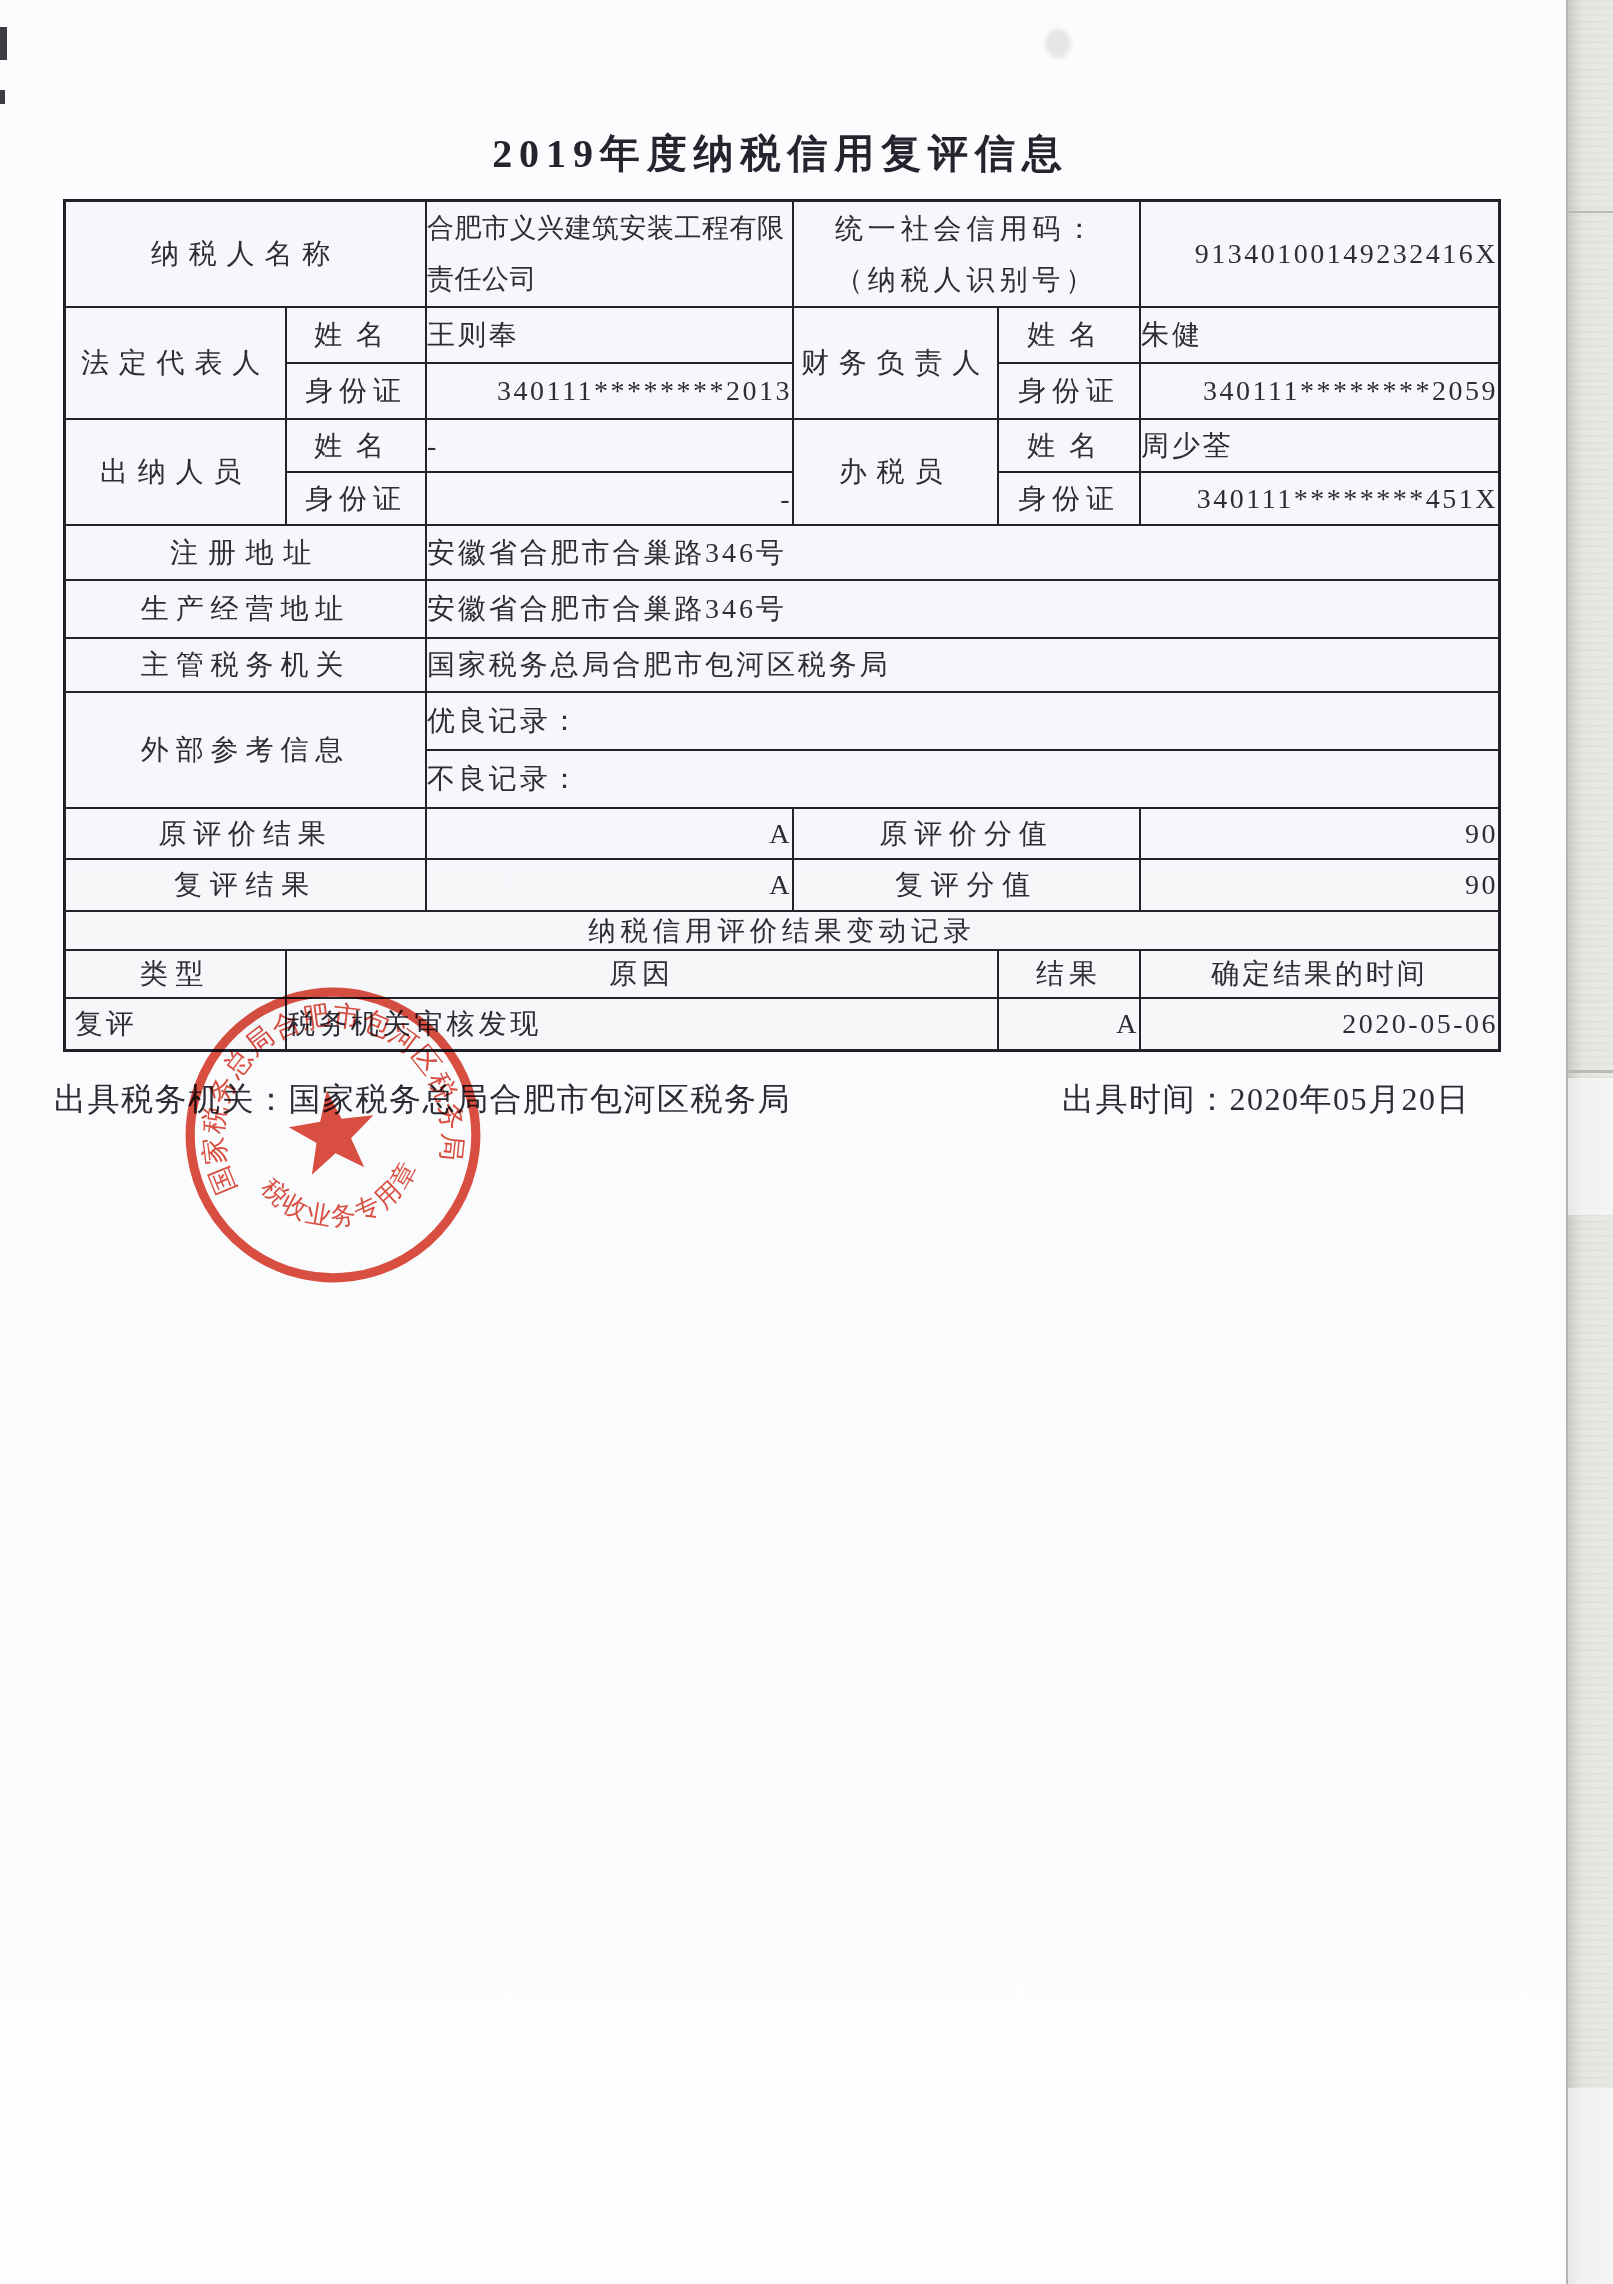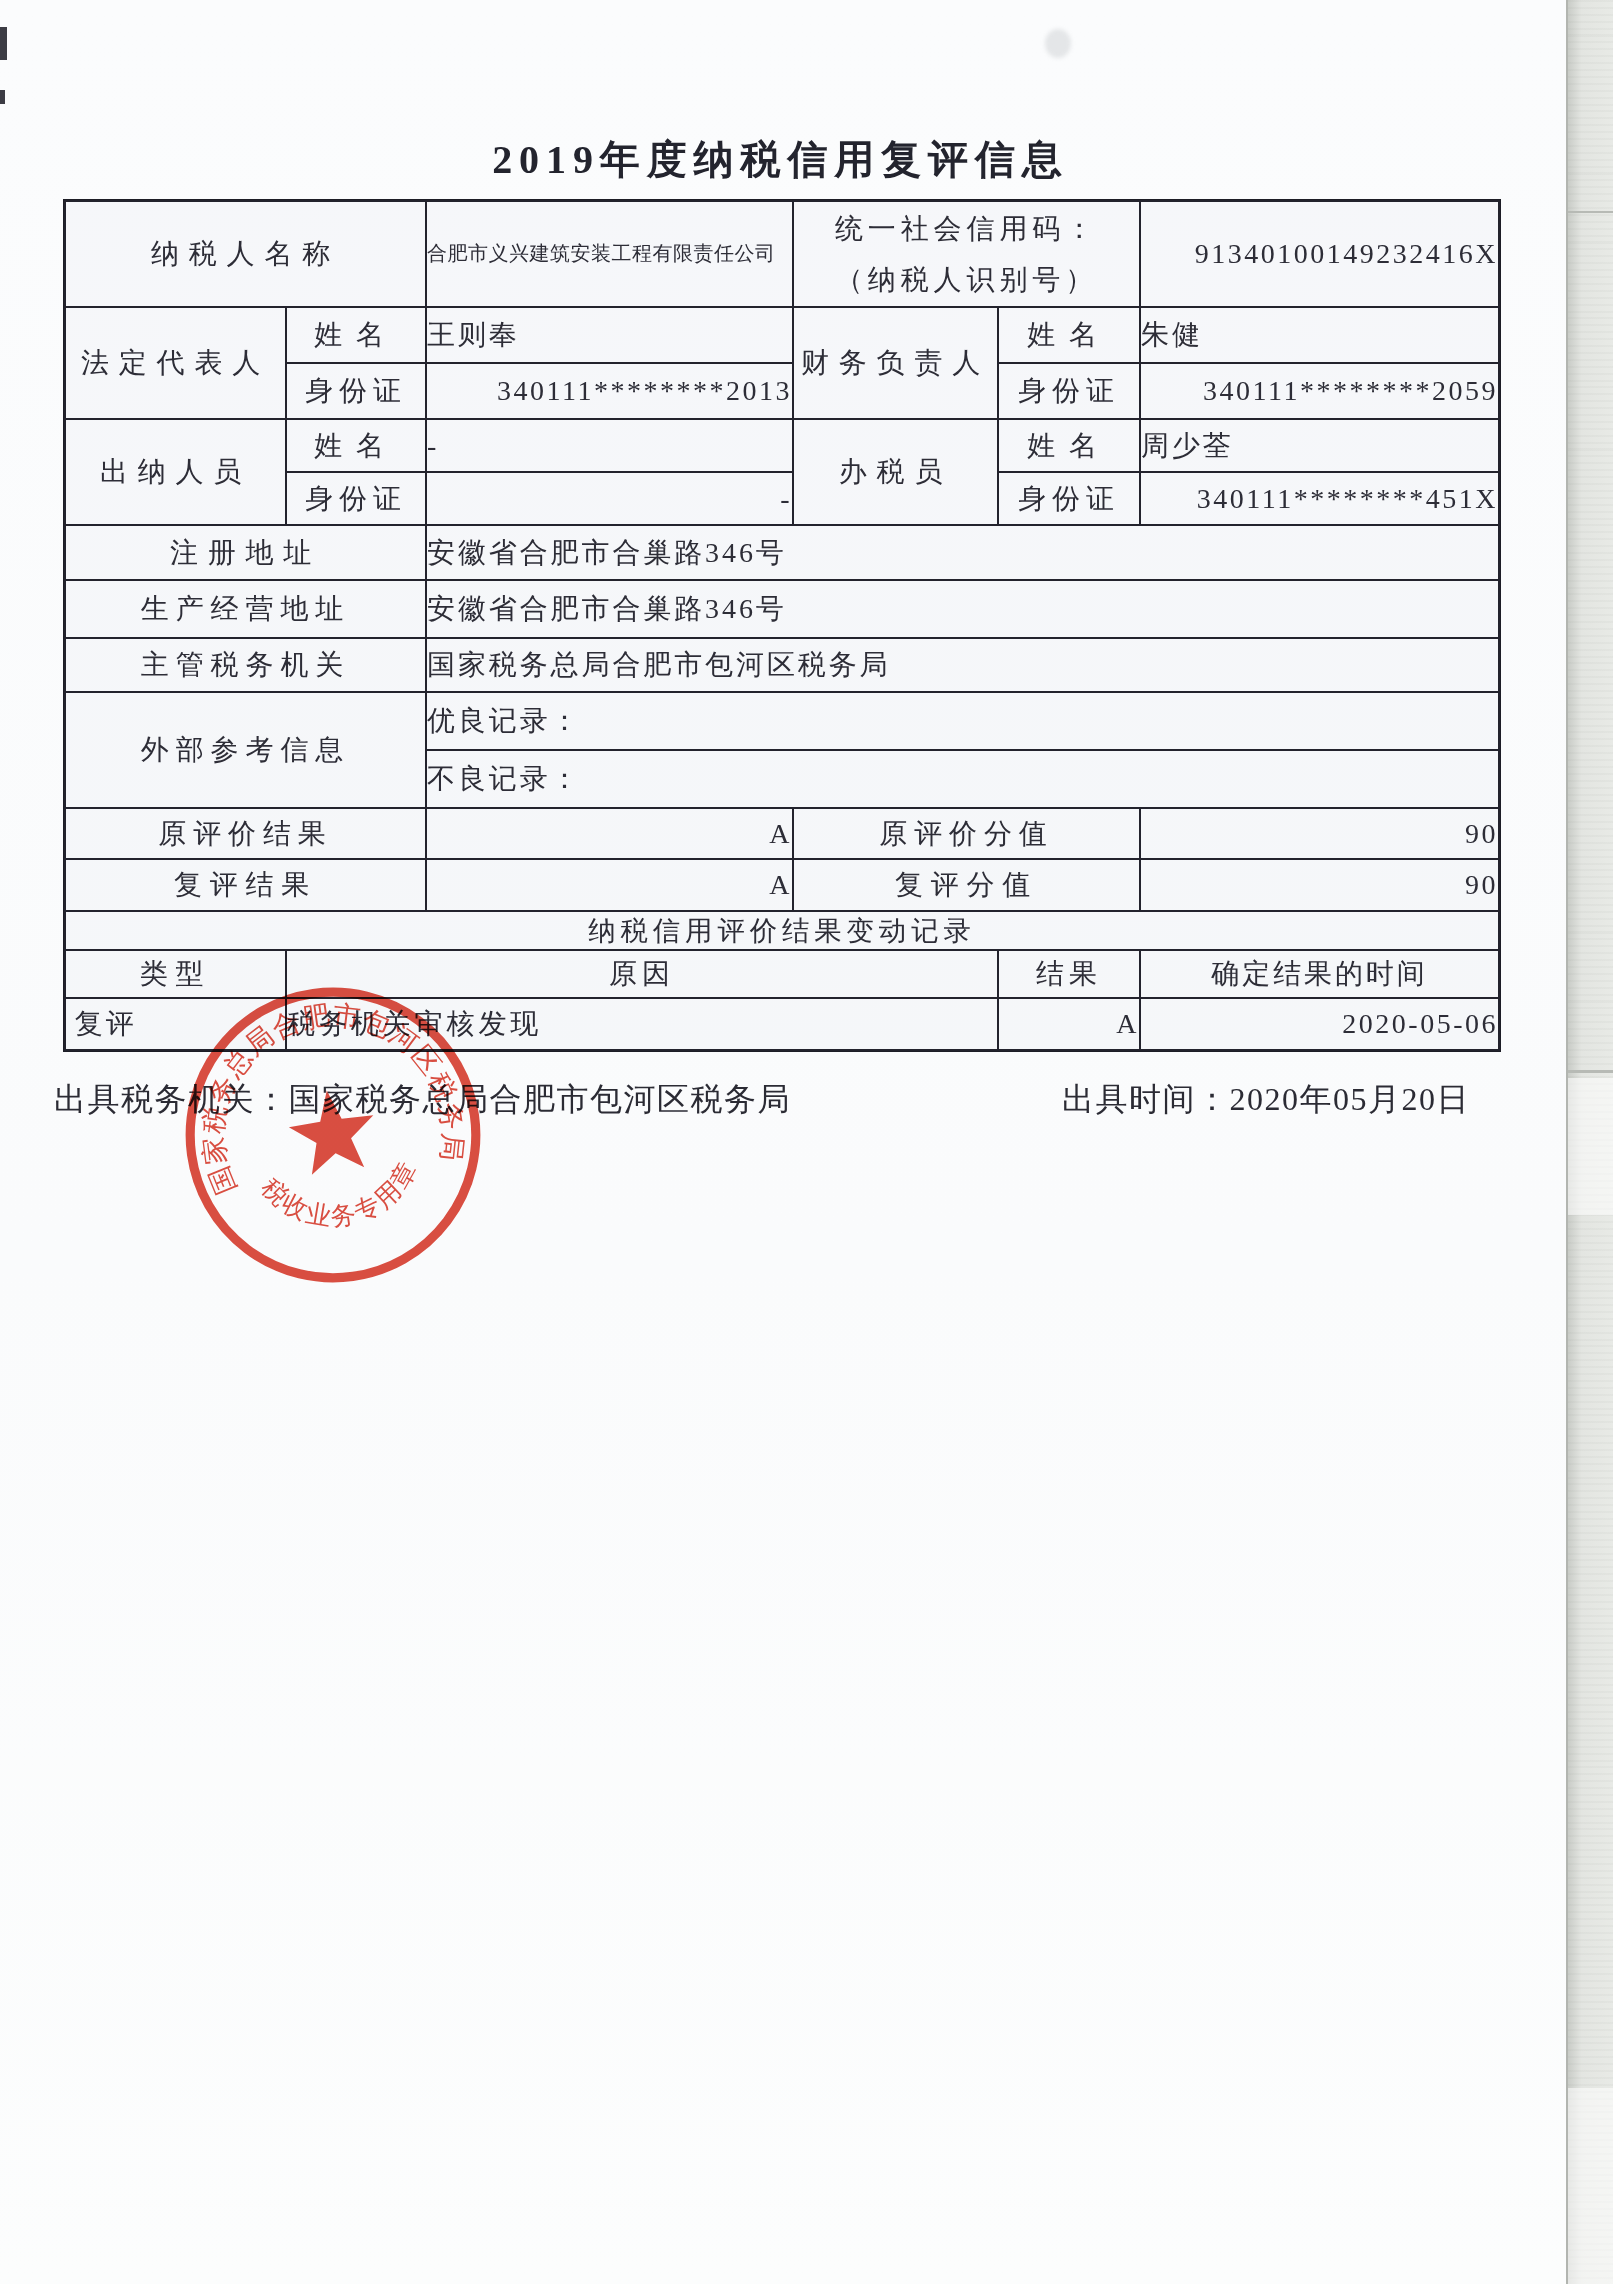--- a/index.html
+++ b/index.html
@@ -20,21 +20,21 @@
     background:
       repeating-linear-gradient(180deg, rgba(120,125,118,.05) 0 2px, rgba(255,255,255,0) 2px 6.9px),
       linear-gradient(90deg,#c9ccc7 0,#e3e5e1 30%,#e8eae6 100%);
     border-left:2px solid #b2b5b0;
   }
   .strip-line{position:absolute;left:0;width:100%;background:#b7bab5;height:2px;}
   .strip-light{position:absolute;left:0;width:100%;background:rgba(255,255,255,.55);}
   .edge-mark{position:absolute;background:#3c3c44;}
 
   .title{
-    position:absolute;top:132px;left:64px;width:1433px;
+    position:absolute;top:126px;left:64px;width:1433px;
     text-align:center;font-size:40px;font-weight:bold;
     letter-spacing:6.9px;color:#23242e;
   }
 
   table.doc{
     position:absolute;top:200px;left:64px;
     width:1433px;border-collapse:collapse;table-layout:fixed;
     background:rgba(226,231,240,.22);
   }
   table.doc td{
@@ -77,21 +77,21 @@
       <col style="width:221px">
         <col style="width:140px">
         <col style="width:367px">
       <col style="width:205px">
         <col style="width:142px">
         <col style="width:359px">
     </colgroup>
     <tbody>
         <tr style="height:106px">
       <td colspan="2" class="lbl">纳税人名称</td>
-      <td class="val two-line" style="font-size:20px;letter-spacing:0.5px;font-family:Liberation Mono, monospace;">合肥市义兴建筑安装工程有限责任公司</td>
+      <td class="val two-line" style="font-size:27px;letter-spacing:0.5px;">合肥市义兴建筑安装工程有限责任公司</td>
       <td colspan="2" class="ctr two-line">
         <div>统一社会信用码：</div>
         <div>（纳税人识别号）</div>
       </td>
       <td class="num">91340100149232416X</td>
     </tr>
     <tr style="height:56px">
       <td rowspan="2" class="lbl">法定代表人</td>
       <td class="lbl" style="letter-spacing:13.7px">姓名</td>
       <td class="val">王则奉</td>

